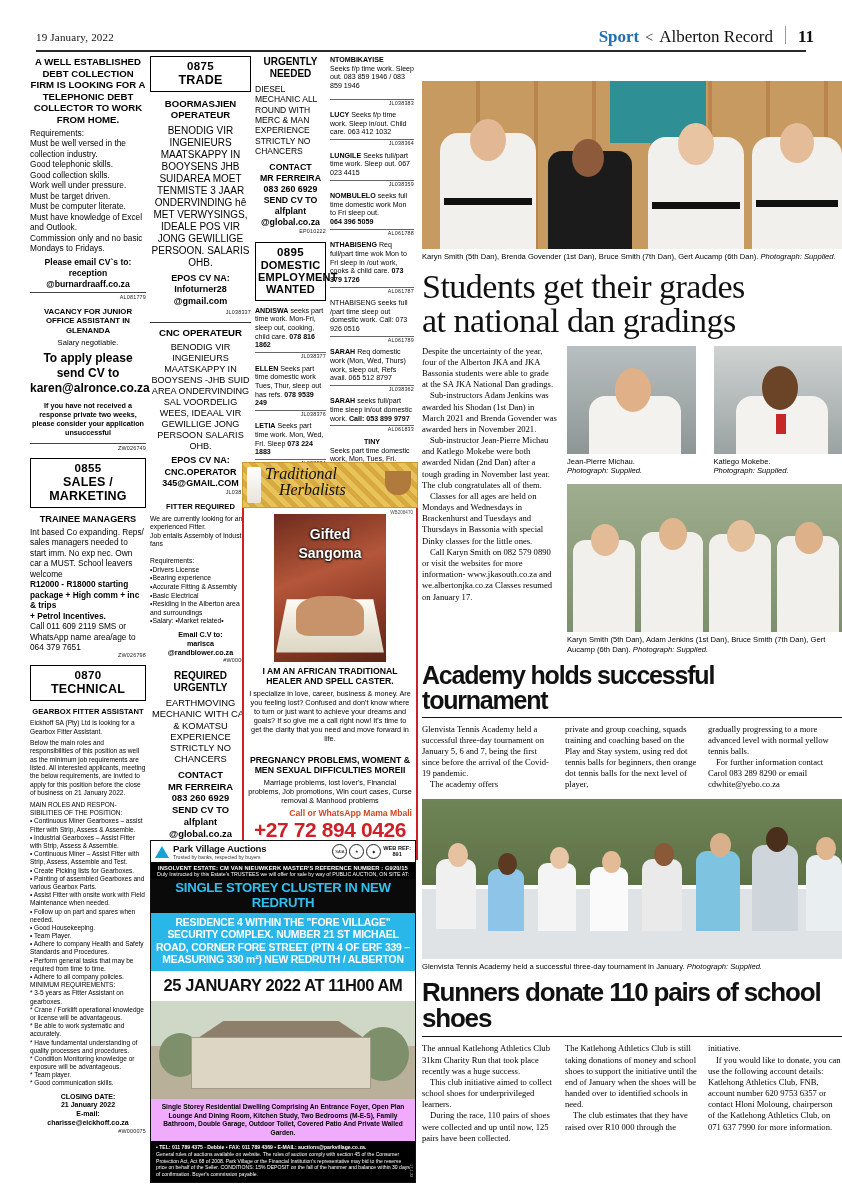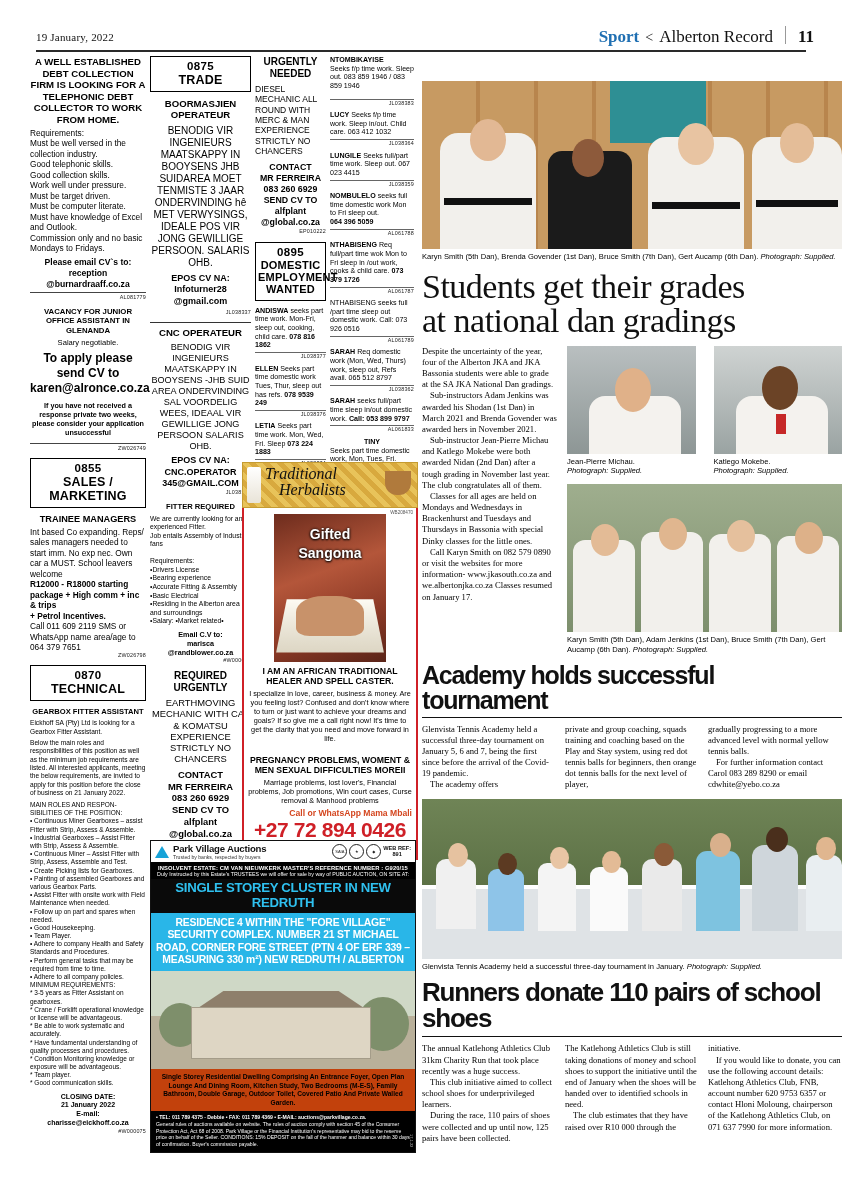--- a/index.html
+++ b/index.html
@@ -76,21 +76,21 @@
   .h1t{ text-align:center; font-weight:bold; font-size:8.7px; line-height:1.18; margin-bottom:2px;}
   .h2t{ text-align:center; font-size:7.3px; line-height:1.25; margin-bottom:12px;}
   .h3t{ text-align:center; font-weight:bold; font-size:8.7px; line-height:1.18; margin-bottom:2px;}
   .h4t{ text-align:center; font-size:7.3px; line-height:1.25; margin-bottom:3px;}
   .h5t{ text-align:right; font-weight:bold; font-size:8.6px; color:#d4461f; margin-bottom:1px;}
   .h6t{ text-align:center; font-weight:bold; font-size:21px; color:#cf2027; letter-spacing:-.4px; line-height:1.05;}
   .h7t{ text-align:center; font-weight:bold; font-size:9.4px; color:#cf2027; }
   .herb-epref{ position:absolute; right:2px; bottom:-8px; font-size:5px; color:#333;}
 
   
-  .pva{ position:absolute; left:150px; top:840px; width:266px; background:#c2410c;
+  .pva{ position:absolute; left:150px; top:840px; width:266px; background:#f0abfc;
         border:1px solid #111; }
   .pva-top{ background:#fff; display:flex; align-items:center; padding:2px 4px; gap:4px;}
   .pva-tri{ width:0;height:0;border-left:7px solid transparent;border-right:7px solid transparent;
             border-bottom:12px solid #17a3d8;}
   .pva-ttl{ font-size:9.6px; font-weight:bold; color:#111; letter-spacing:-.2px;}
   .pva-sub{ font-size:5.1px; color:#333; }
   .pva-seals{ margin-left:auto; display:flex; gap:2px; align-items:center;}
   .seal{ width:15px;height:15px;border-radius:50%;border:1.2px solid #222;
          font-size:4px;display:flex;align-items:center;justify-content:center;text-align:center;color:#222;}
   .webref{ font-size:5.6px; font-weight:bold; text-align:center; line-height:1.05; color:#111;}
@@ -469,20 +469,21 @@
           <div>891</div>
         </div>
       </div>
     </div>
     <div class="pva-blk">
       <div class="l1">INSOLVENT ESTATE: CM VAN NIEUWKERK MASTER'S REFERENCE NUMBER : G920/15</div>
       <div class="l2">Duly Instructed by this Estate's TRUSTEES we will offer for sale by way of PUBLIC AUCTION, ON SITE AT:</div>
     </div>
     <div class="pva-cyan1">SINGLE STOREY CLUSTER IN NEW REDRUTH</div>
     <div class="pva-cyan2">RESIDENCE 4 WITHIN THE "FORE VILLAGE" SECURITY COMPLEX. NUMBER 21 ST MICHAEL ROAD, CORNER FORE STREET (PTN 4 OF ERF 339 – MEASURING 330 m²) NEW REDRUTH / ALBERTON</div>
+    <div class="pva-date">25 JANUARY 2022 AT 11H00 AM</div>
     <div class="pva-img">
       <div class="tree" style="left:8px;bottom:22px"></div>
       <div class="tree" style="left:206px;bottom:18px;width:52px;height:54px"></div>
       <div class="roof"></div>
         <div class="house"></div>
     </div>
     <div class="pva-cap">Single Storey Residential Dwelling Comprising An Entrance Foyer, Open Plan Lounge And Dining Room, Kitchen Study, Two Bedrooms (M-E-S), Family Bathroom, Double Garage, Outdoor Toilet, Covered Patio And Private Walled Garden.</div>
     <div class="pva-foot">
       <div class="l1">• TEL:  011 789 4375 - Debbie • FAX:  011 789 4369 • E-MAIL:  auctions@parkvillage.co.za.</div>
       <div>General rules of auctions available on website. The rules of auction comply with section 45 of the Consumer Protection Act, Act 68 of 2008. Park Village or the Financial Institution's representative may bid to the reserve price on behalf of the Seller. CONDITIONS:  15% DEPOSIT on the fall of the hammer and balance within 30 days of confirmation. Buyer's commission payable.</div>

